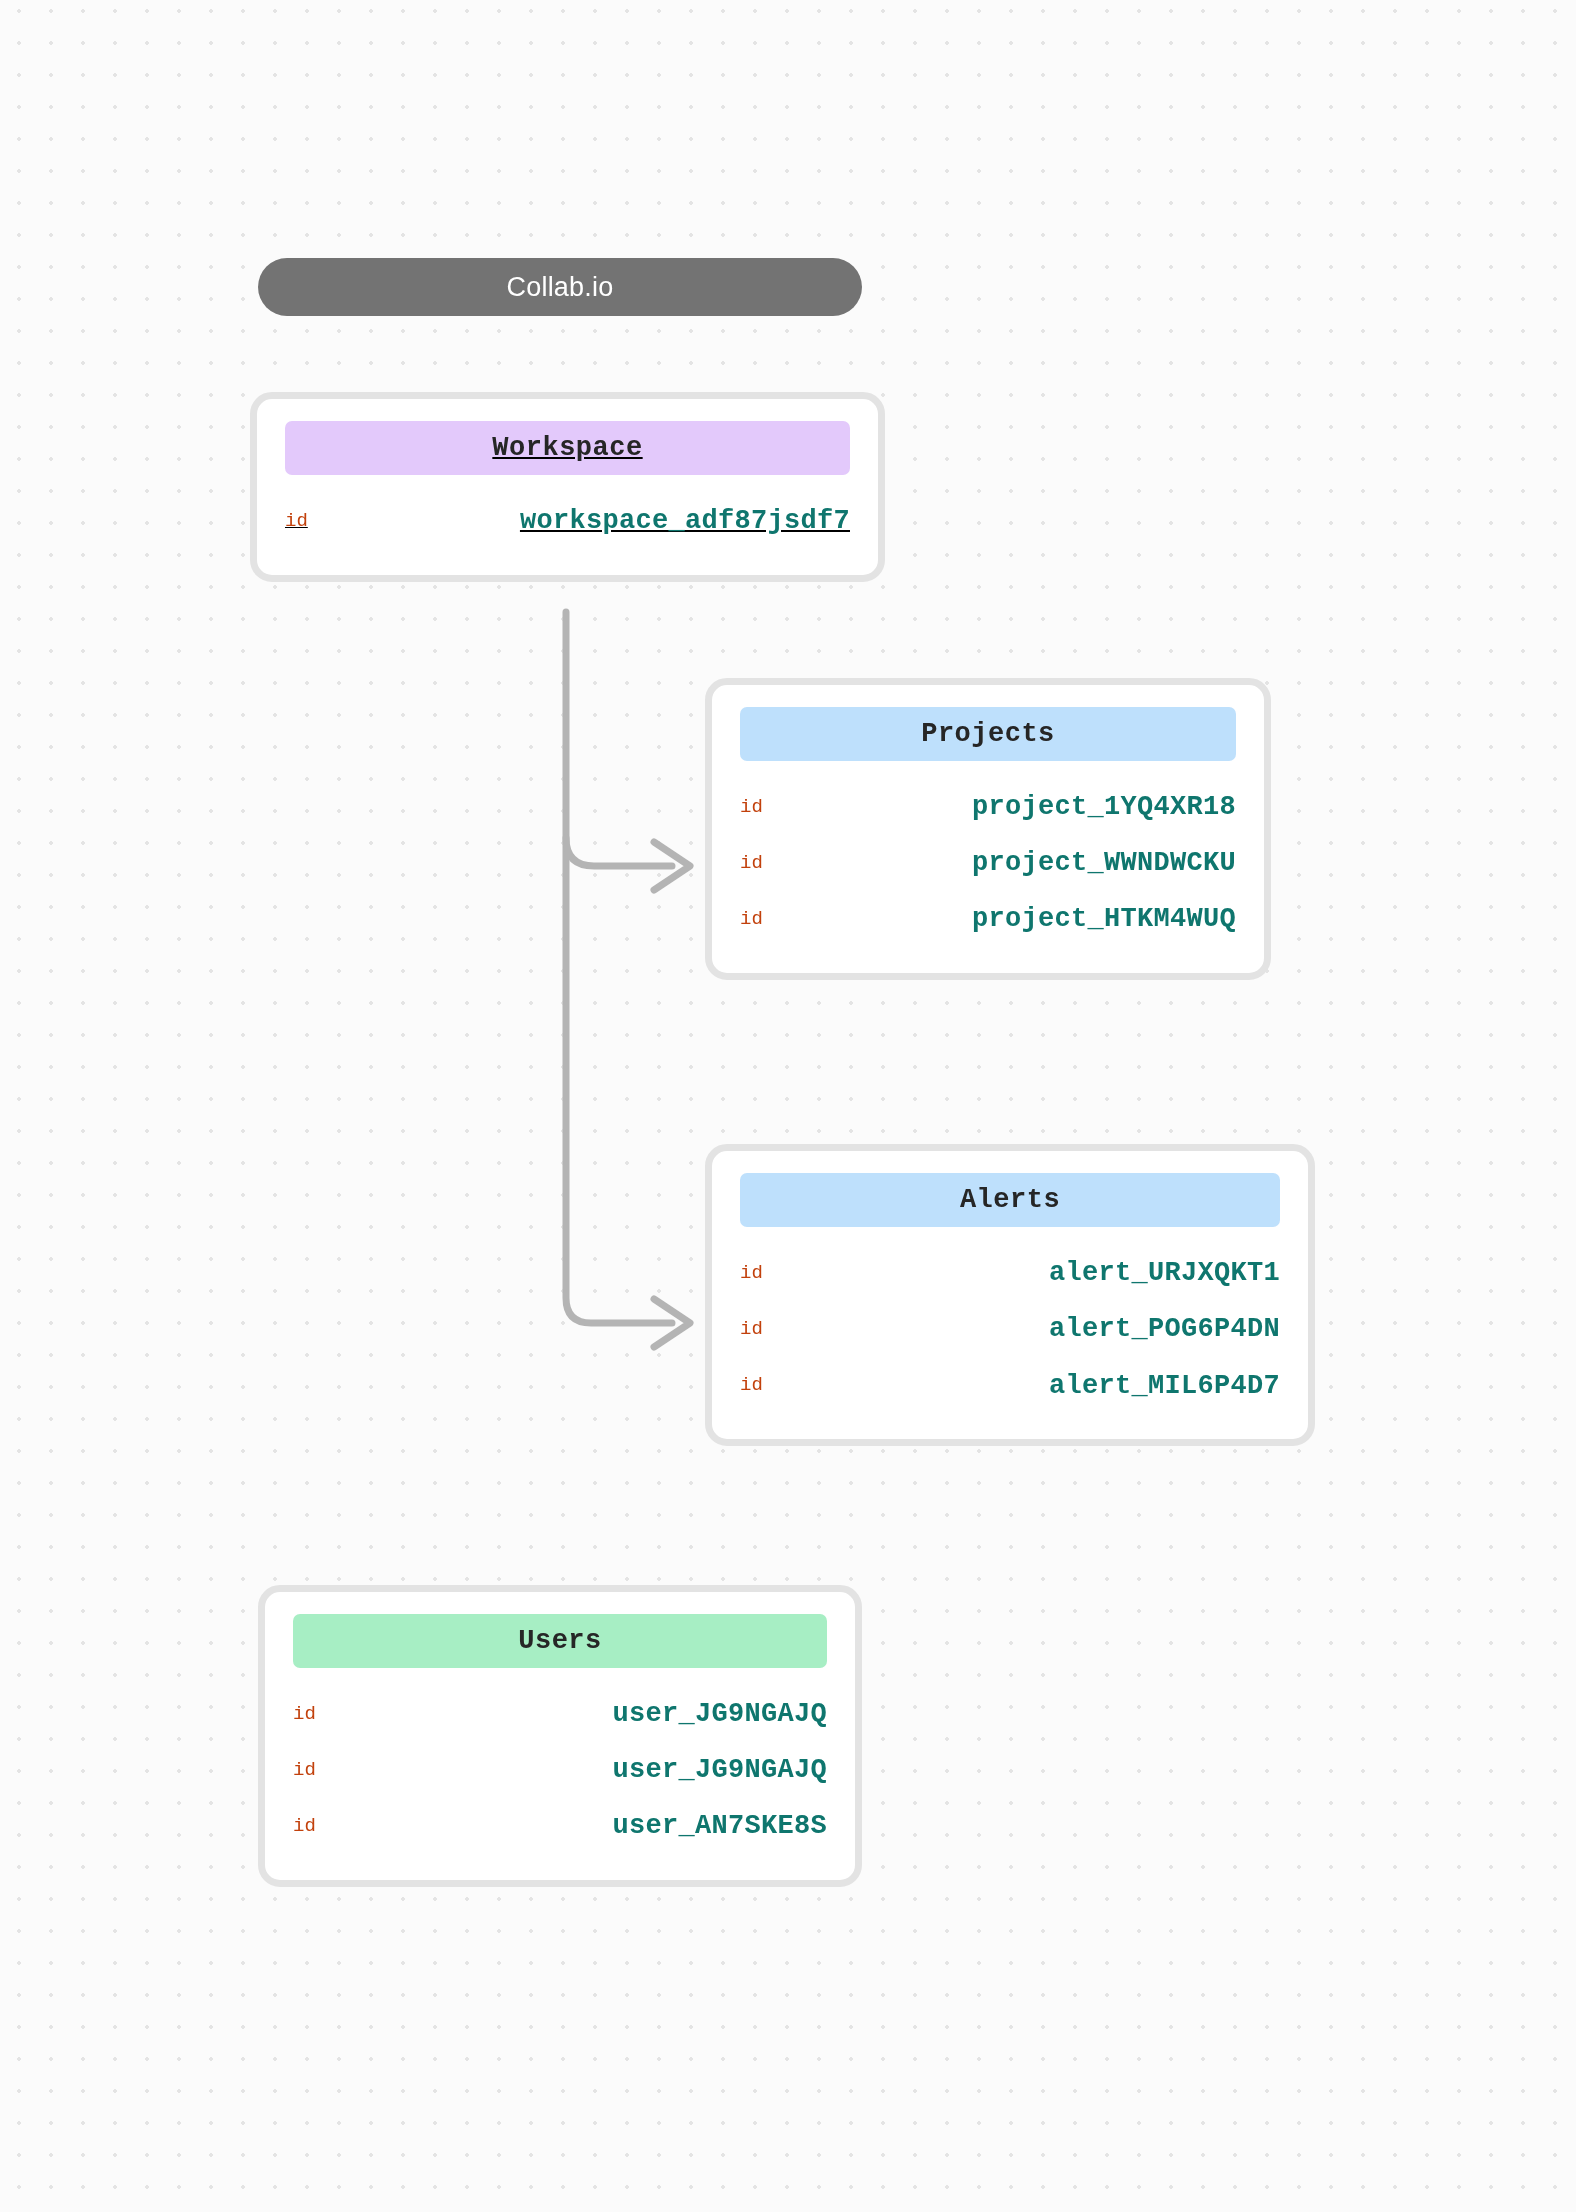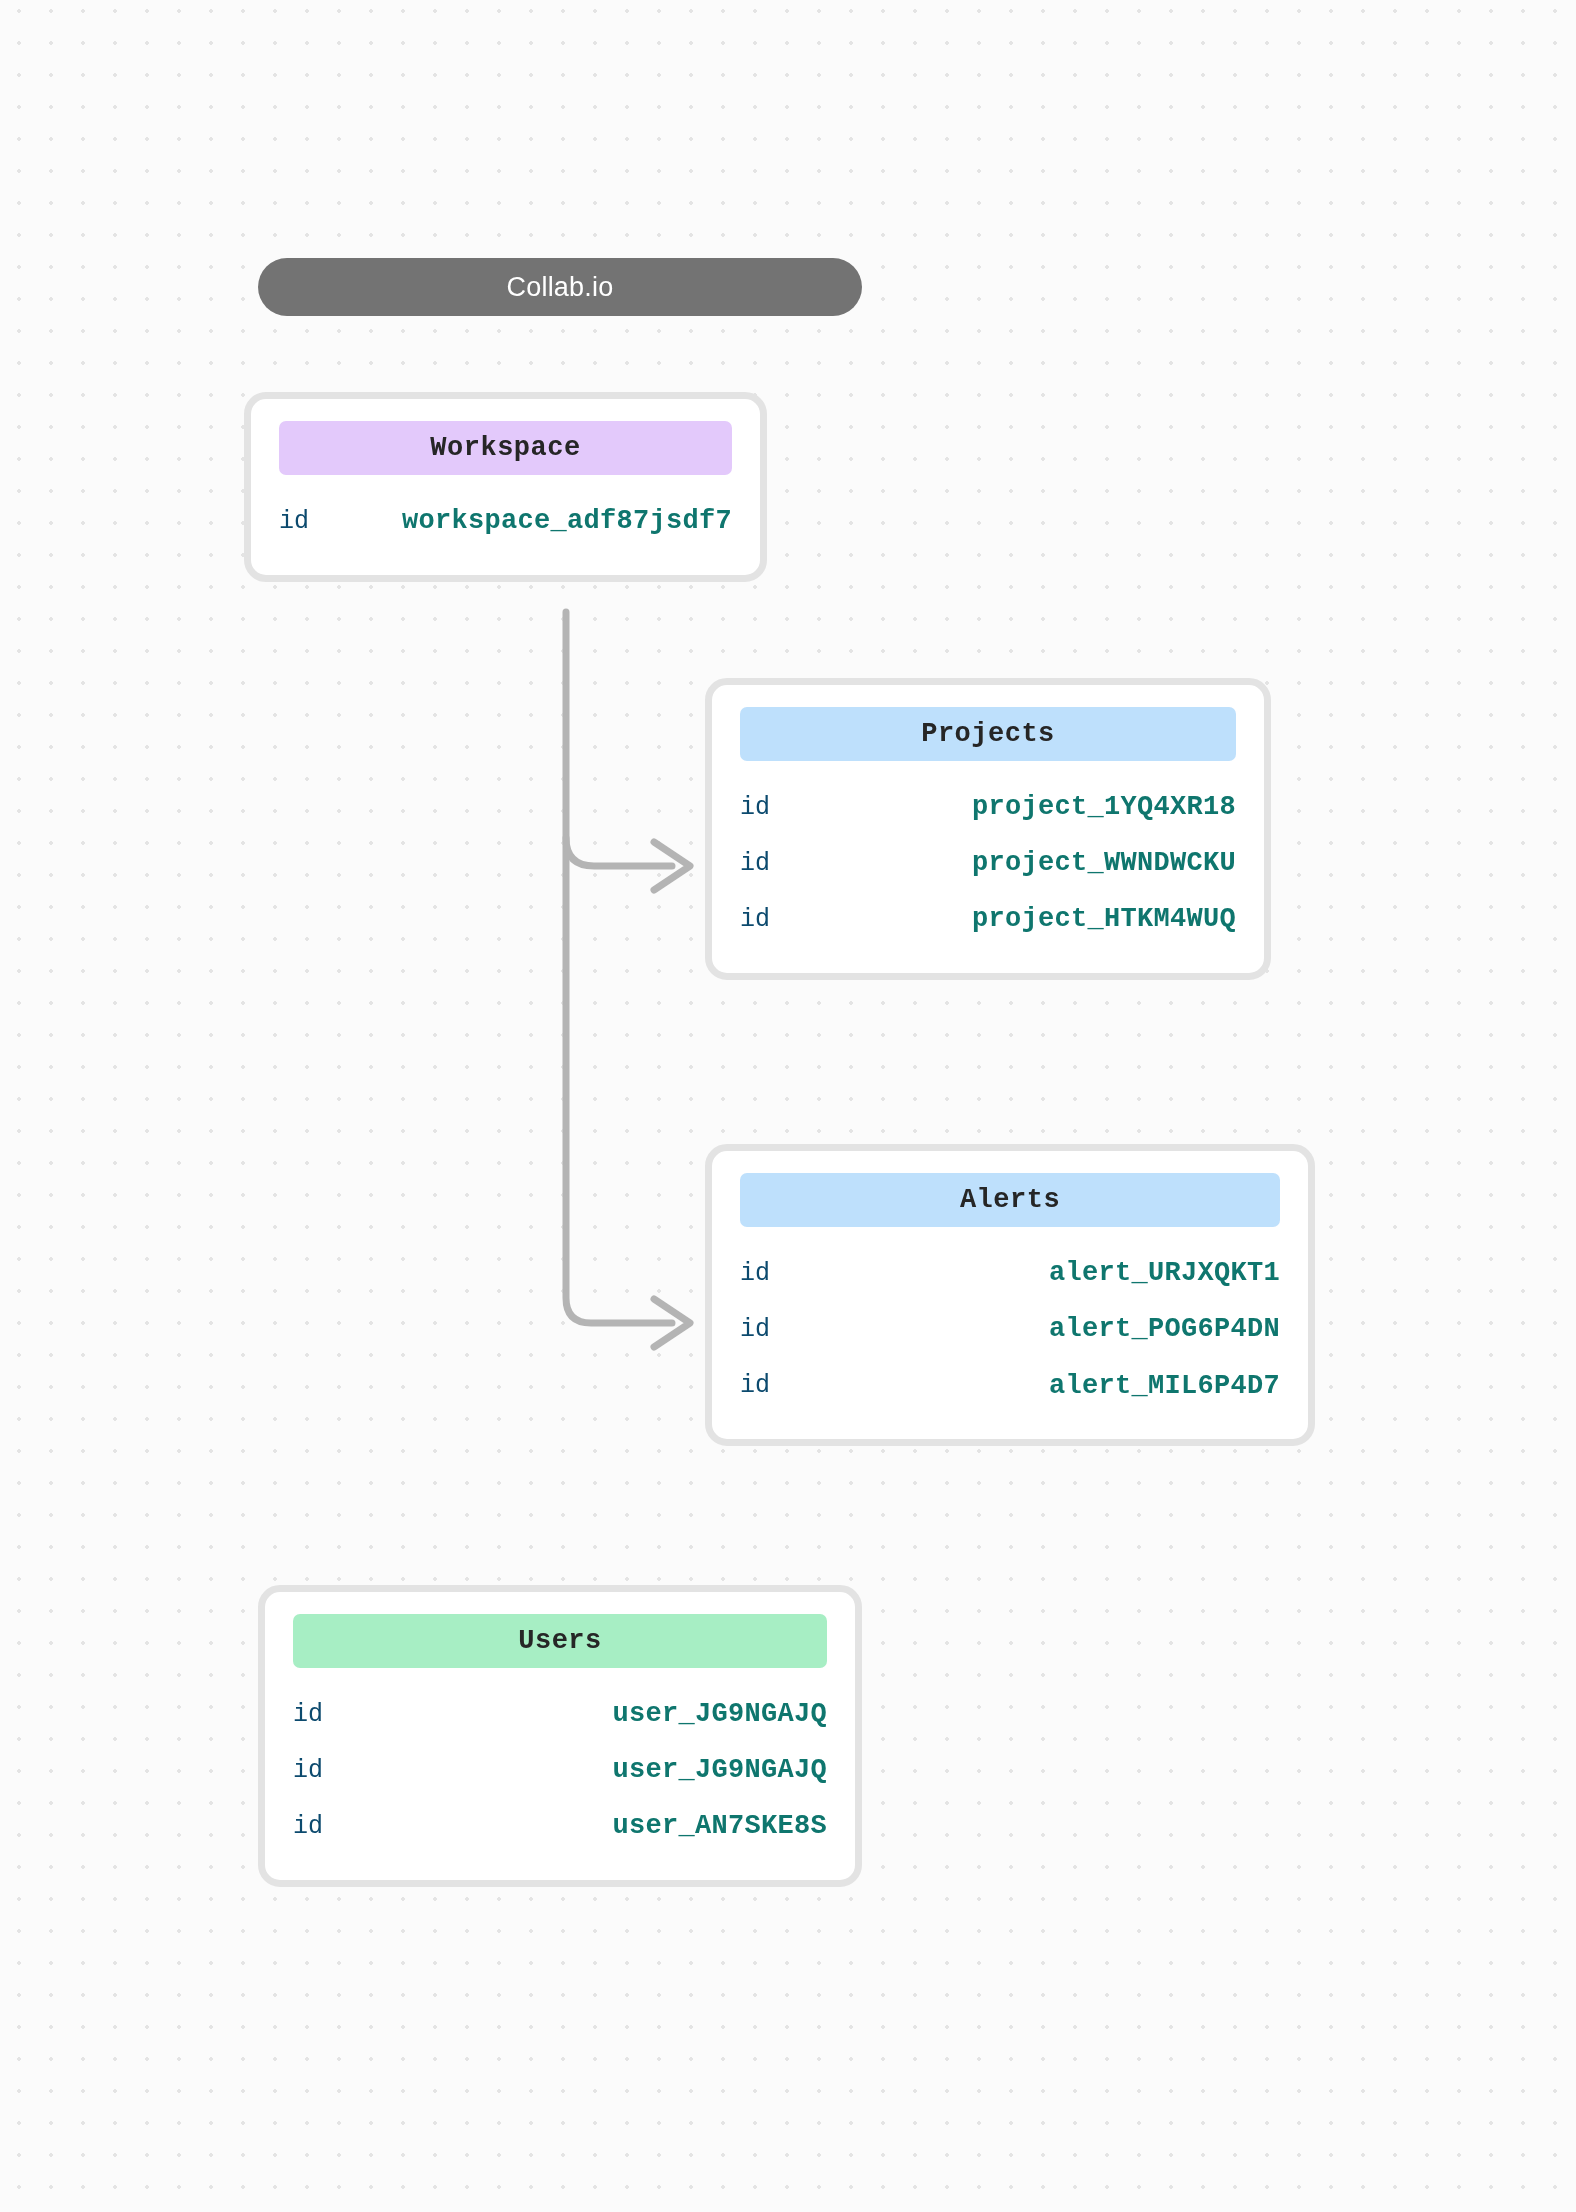--- a/index.html
+++ b/index.html
@@ -88,40 +88,40 @@
   .rows { display: block; }
 
   .row {
     display: flex;
     align-items: center;
     justify-content: space-between;
     height: 56px;
   }
   .row-key {
     font-family: "Liberation Mono", monospace;
-    font-size: 25px;
-    color: #0c4a6e;
+    font-size: 19px;
+    color: #c2410c;
     line-height: 1;
     white-space: nowrap;
   }
   .row-value {
     font-family: "Liberation Mono", monospace;
     font-size: 27px;
     font-weight: 700;
     color: #0f766e;
     letter-spacing: 0.3px;
     line-height: 1;
     white-space: nowrap;
     text-align: right;
   }
   
   .row.row-offset .row-value { position: relative; top: 1px; }
 
   
-  #card-workspace { left: 244px; top: 392px;  width: 523px; }
+  #card-workspace { left: 250px; top: 392px;  width: 635px; text-decoration: underline; }
   #card-projects  { left: 705px; top: 678px;  width: 566px; }
   #card-alerts    { left: 705px; top: 1128px; width: 610px; margin-top: 16px; }
   #card-users     { left: 258px; top: 1585px; width: 604px; }
 
   #card-workspace .card-header { background: #e3c9fb; }
   #card-projects  .card-header { background: #bee0fc; }
   #card-alerts    .card-header { background: #bee0fc; }
   #card-users     .card-header { background: #a7eec4; }
 </style>
 </head>

